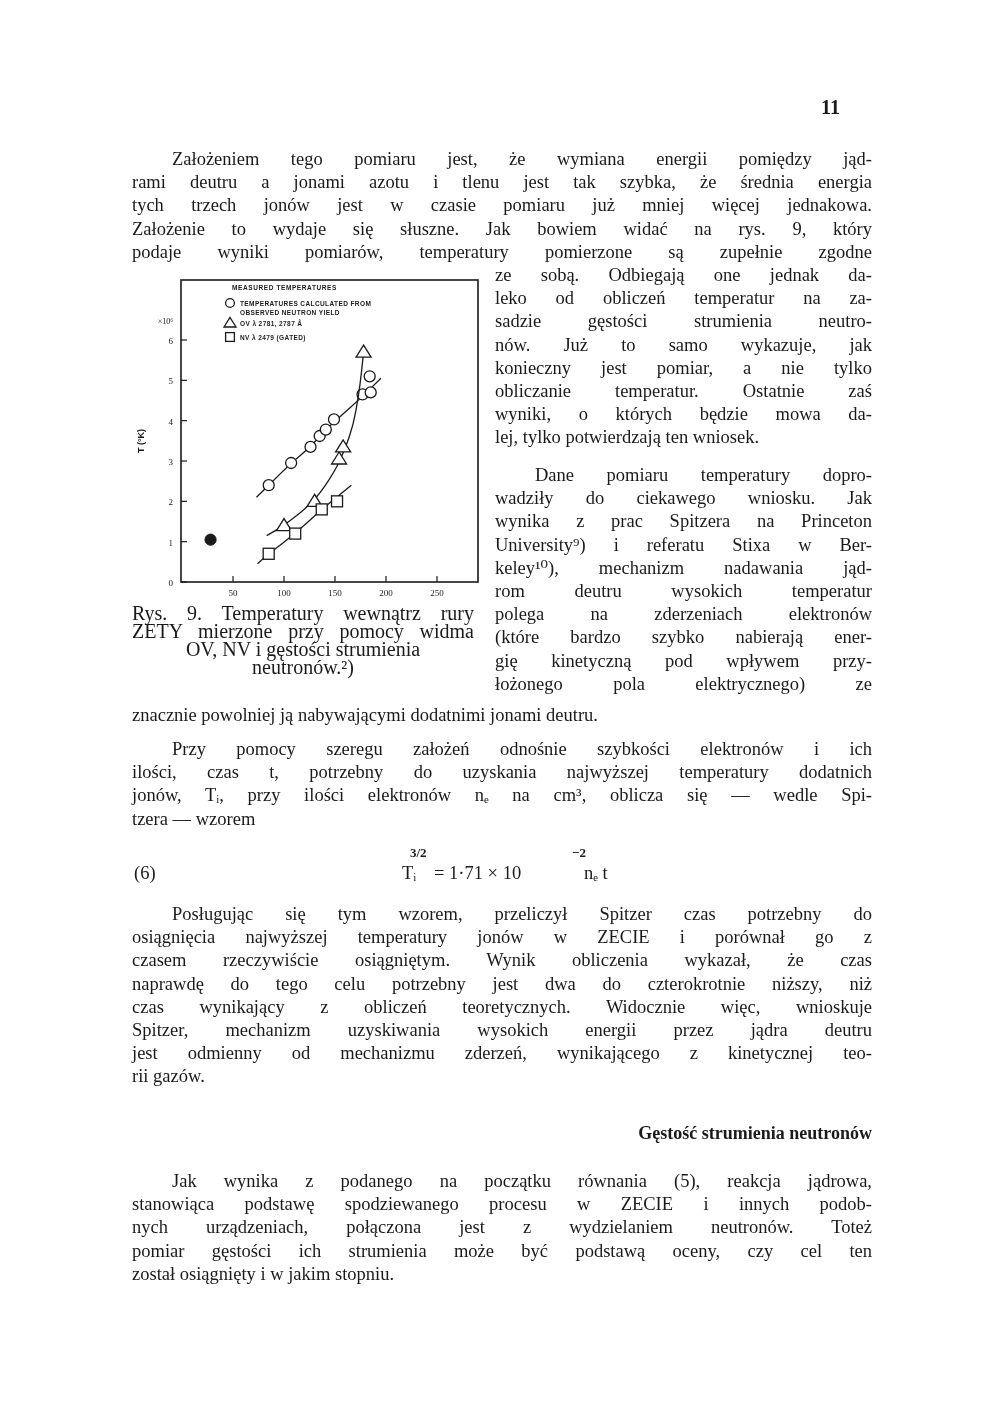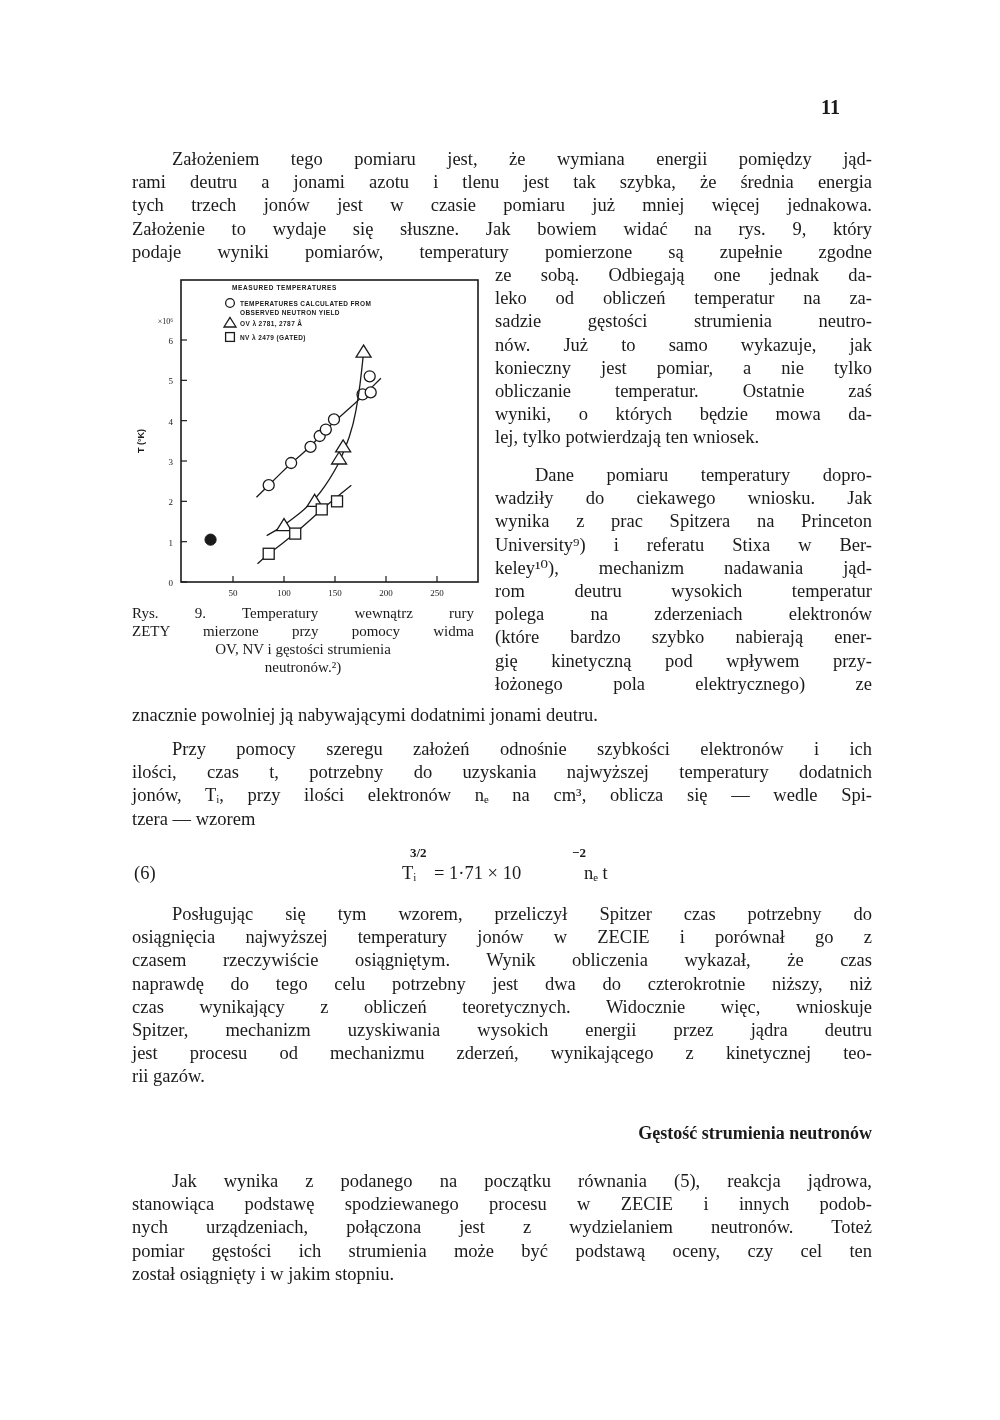--- a/index.html
+++ b/index.html
@@ -13,21 +13,21 @@
   .ind{text-indent:40px;}
   #para1{left:132px;top:148px;width:740px;}
   #para1r{left:495px;top:264px;width:377px;}
   #para2{left:495px;top:464px;width:377px;}
   #para2tail{left:132px;top:704px;width:740px;}
   #para3{left:132px;top:738px;width:740px;}
   #eq{left:132px;top:845px;width:740px;height:48px;font-size:18.5px;}
   #para4{left:132px;top:903px;width:740px;}
   #heading{left:132px;top:1123px;width:740px;text-align:right;font-weight:bold;font-size:18px;}
   #para5{left:132px;top:1170px;width:740px;}
-  #caption{left:132px;top:604px;width:342px;font-size:15px;line-height:18px;text-align:center;}
+  #caption{left:132px;top:604px;width:342px;font-size:20px;line-height:18px;text-align:center;}
   #caption .line{text-align:justify;text-align-last:justify;}
   #caption .c{text-align-last:center;text-align:right;}
   #chart{left:120px;top:268px;}
   .eqn{position:absolute;}
 </style>
 </head>
 <body>
 
 <div class="abs pageno">11</div>
 
@@ -149,21 +149,21 @@
   <span class="eqn" style="left:452px;top:18px;">nₑ t</span>
 </div>
 
 <div class="abs p" id="para4">
   <span class="line ind">Posługując się tym wzorem, przeliczył Spitzer czas potrzebny do</span>
   <span class="line">osiągnięcia najwyższej temperatury jonów w ZECIE i porównał go z</span>
   <span class="line">czasem rzeczywiście osiągniętym. Wynik obliczenia wykazał, że czas</span>
   <span class="line">naprawdę do tego celu potrzebny jest dwa do czterokrotnie niższy, niż</span>
   <span class="line">czas wynikający z obliczeń teoretycznych. Widocznie więc, wnioskuje</span>
   <span class="line">Spitzer, mechanizm uzyskiwania wysokich energii przez jądra deutru</span>
-  <span class="line">jest procesu od mechanizmu zderzeń, wynikającego z kinetycznej teo-</span>
+  <span class="line">jest odmienny od mechanizmu zderzeń, wynikającego z kinetycznej teo-</span>
   <span class="line last">rii gazów.</span>
 </div>
 
 <div class="abs" id="heading">Gęstość strumienia neutronów</div>
 
 <div class="abs p" id="para5">
   <span class="line ind">Jak wynika z podanego na początku równania (5), reakcja jądrowa,</span>
   <span class="line">stanowiąca podstawę spodziewanego procesu w ZECIE i innych podob-</span>
   <span class="line">nych urządzeniach, połączona jest z wydzielaniem neutronów. Toteż</span>
   <span class="line">pomiar gęstości ich strumienia może być podstawą oceny, czy cel ten</span>

